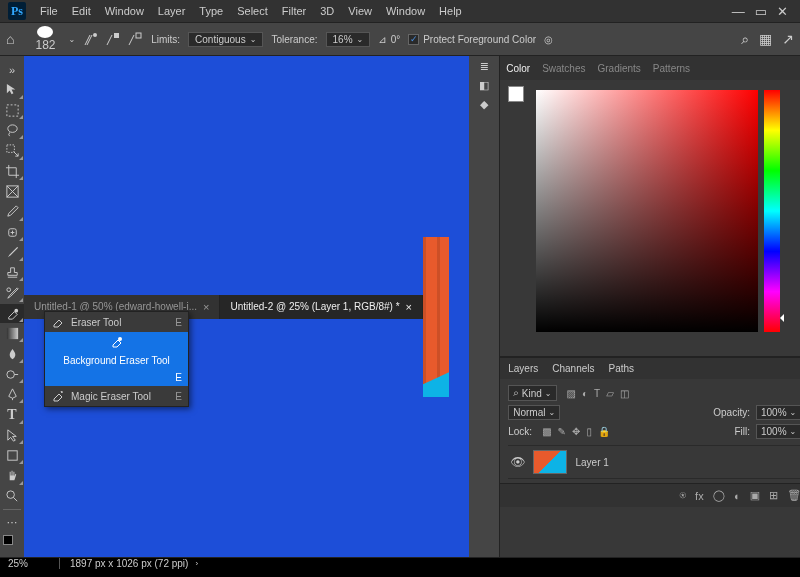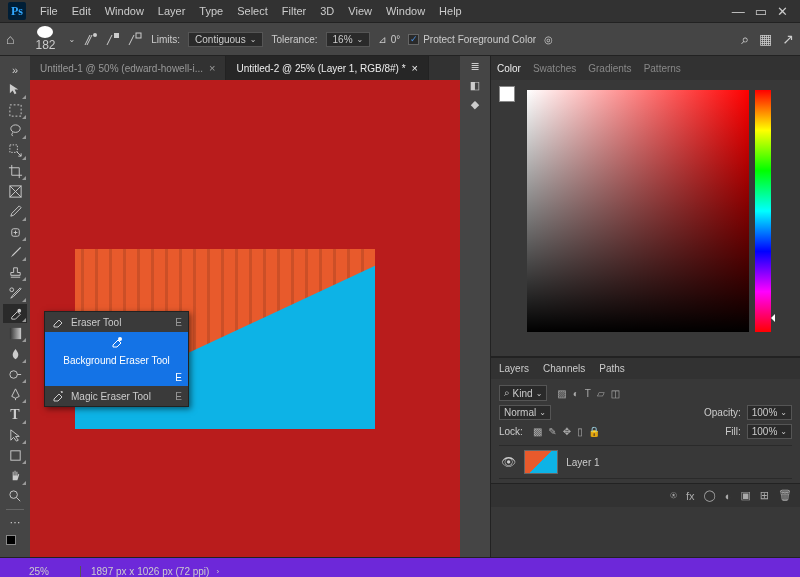--- a/index.html
+++ b/index.html
@@ -31,21 +31,21 @@
 .toolbar { width:30px; background:#454545; display:flex; flex-direction:column; align-items:center; padding:4px 0; gap:1px; }
 .tool { width:24px; height:22px; display:flex; align-items:center; justify-content:center; color:#ccc; position:relative; cursor:pointer; }
 .tool.active { background:#2a2a2a; }
 .tool svg { width:15px; height:15px; }
 .tool .tri { position:absolute; right:1px; bottom:1px; border:2px solid transparent; border-right-color:#999; border-bottom-color:#999; width:0; height:0; }
 .tool-sep { width:18px; height:1px; background:#666; margin:2px 0; }
 .swatch-fg { width:10px; height:10px; background:#000; border:1px solid #888; position:relative; }
 .swatches-wrap { position:relative; width:18px; height:18px; margin:2px 0; }
 
 
-.docarea { flex:1; background:#b91c1c; display:flex; flex-direction:column; position:relative; }
+.docarea { flex:1; background:#1d4ed8; display:flex; flex-direction:row; position:relative;align-items:center; }
 .tabs { height:24px; background:#323232; display:flex; align-items:stretch; }
 .tab { padding:5px 10px; font-size:10px; color:#999; border-right:1px solid #222; display:flex; align-items:center; gap:6px; }
 .tab.active { background:#262626; color:#eee; }
 .tab-close { font-size:11px; }
 .canvas-wrap { flex:1; display:flex; align-items:center; justify-content:center; position:relative; overflow:hidden; }
 .canvas-img { width:300px; height:180px; position:relative; top:20px; left:-20px; background:#0db3e6; overflow:hidden; }
 .roof-orange { position:absolute; bottom:0; left:-50px; width:420px; height:200px; background:#e85a2c; transform:skewY(-25deg); transform-origin:bottom left; }
 .roof-stripes { position:absolute; inset:0; background:repeating-linear-gradient(90deg, rgba(0,0,0,0.12) 0 3px, transparent 3px 14px); }
 .roof-pink { position:absolute; top:20px; left:90px; width:120px; height:90px; background:#f5a6d8; transform:skewY(25deg); z-index:-1; clip-path:polygon(0 100%, 50% 0, 100% 100%); }
 .roof-pink-s { position:absolute; inset:0; background:repeating-linear-gradient(90deg, rgba(0,0,0,0.1) 0 2px, transparent 2px 12px); }
@@ -79,21 +79,21 @@
 .layers-body { background:#383838; padding:4px 8px; font-size:10px; }
 .lay-row { display:flex; align-items:center; gap:6px; padding:2px 0; }
 .lay-select { background:#2a2a2a; border:1px solid #555; padding:1px 4px; display:flex; align-items:center; gap:3px; }
 .lay-icons { display:flex; gap:6px; margin-left:4px; color:#aaa; }
 .layer-item { display:flex; align-items:center; gap:8px; padding:4px 2px; border-top:1px solid #2a2a2a; border-bottom:1px solid #2a2a2a; margin-top:4px; }
 .layer-thumb { width:34px; height:24px; background:linear-gradient(135deg,#e85a2c 50%,#0db3e6 50%); border:1px solid #666; }
 .layer-eye { font-size:12px; }
 .layers-footer { height:24px; background:#323232; display:flex; align-items:center; justify-content:flex-end; gap:9px; padding:0 8px; font-size:11px; color:#aaa; border-top:1px solid #222; }
 
 
-.status { height:20px; background:#6d28d9; border-top:1px solid #222; display:flex; align-items:flex-end; font-size:10px;padding-left:21px; }
+.status { height:20px; background:#000000; border-top:1px solid #222; display:flex; align-items:flex-start; font-size:10px; }
 .status-zoom { width:60px; padding:0 8px; border-right:1px solid #555; }
 .status-info { padding:0 10px; display:flex; align-items:center; gap:7px; }
 .status-chev { font-size:8px; }
 </style>
 </head>
 <body>
 
 <div class="app">
 
   <div class="titlebar">

